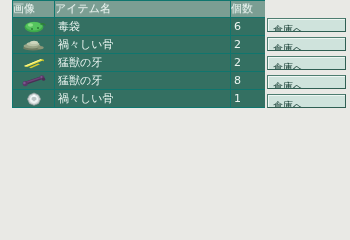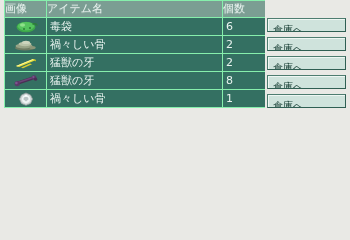--- a/index.html
+++ b/index.html
@@ -17,26 +17,26 @@
   #app {
     position: relative;
     width: 350px;
     height: 118px;
     background: #e9e9e5;
   }
 
   
   table.inv {
     position: absolute;
-    left: 4px;
+    left: 12px;
     top: 0;
     width: 263px;
     border-collapse: separate;
     border-spacing: 1px;
-    background: #86efac;
+    background: #0f766e;
     table-layout: fixed;
   }
   table.inv td, table.inv th {
     padding: 0;
     margin: 0;
     font-weight: normal;
     text-align: left;
     vertical-align: middle;
     font-size: 11px;
     line-height: 16px;

